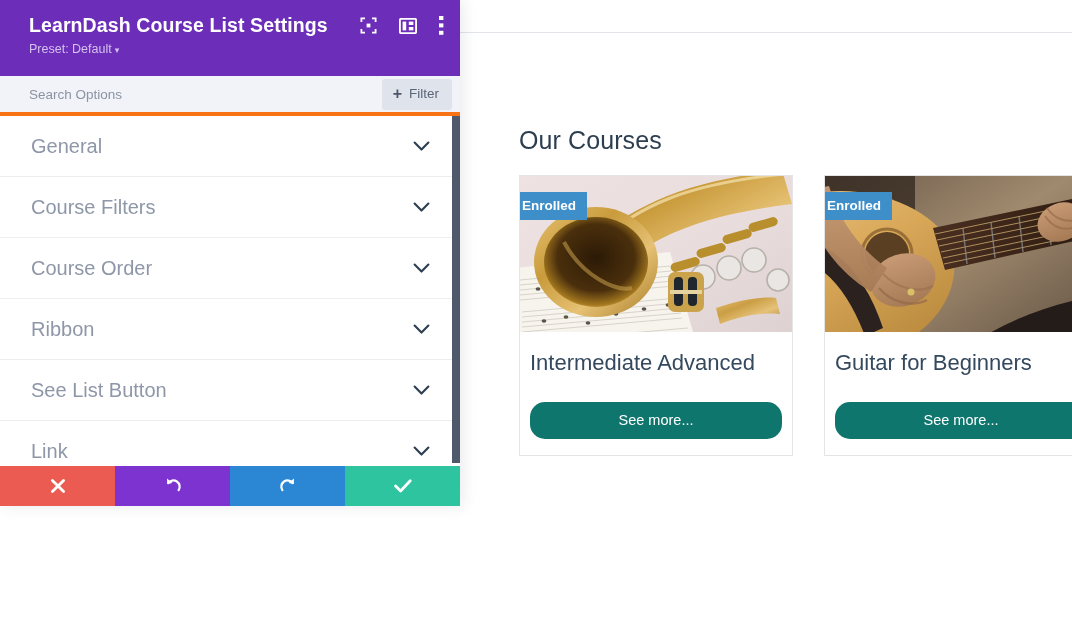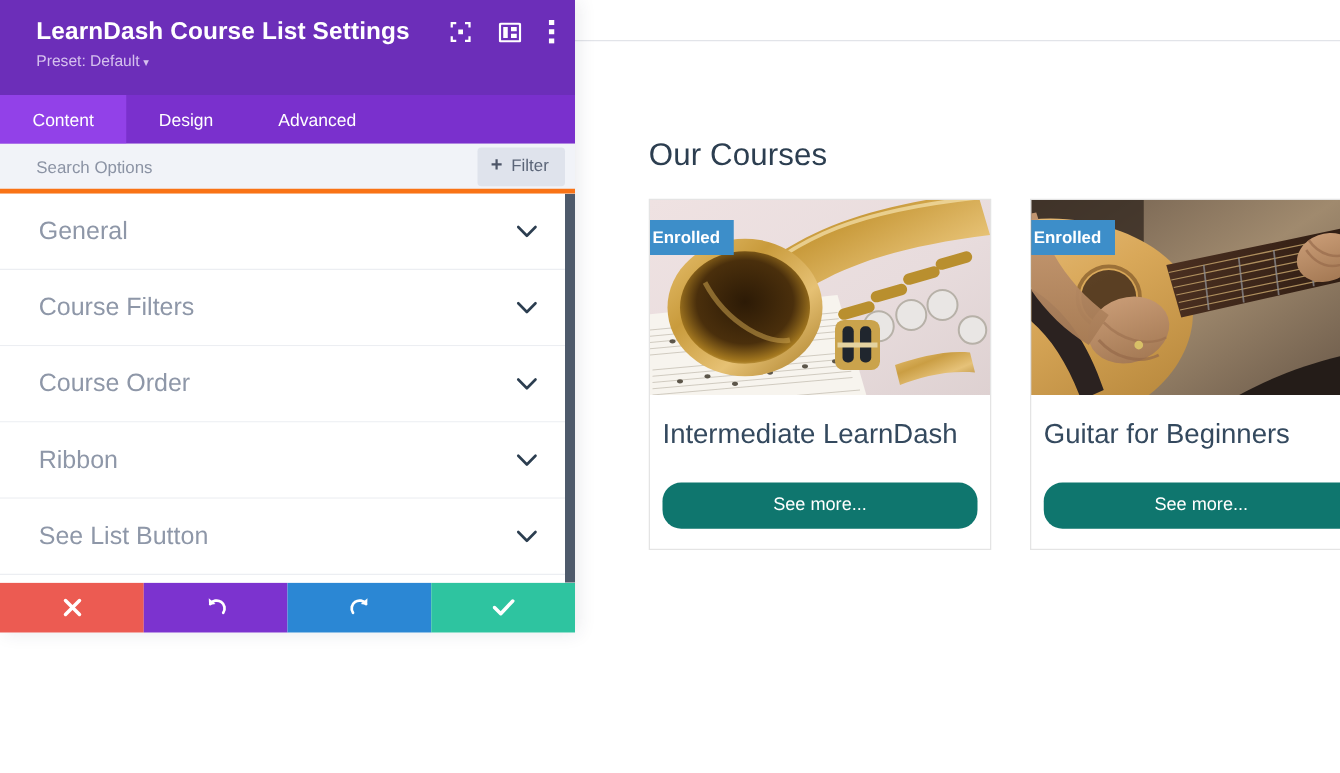--- a/index.html
+++ b/index.html
@@ -22,21 +22,21 @@
     width: 1072px; height: 33px;
     background: #ffffff;
     border-bottom: 1px solid #e2e4e9;
   }
   .page-body {
     position: absolute; left: 0; top: 34px;
     width: 1072px; height: 584px;
     background: #ffffff;
   }
   .courses-wrap {
-    position: absolute; left: 479px; top: 76px;
+    position: absolute; left: 479px; top: 92px;
     width: 580px;
     padding-left: 40px;
   }
   .courses-heading {
     font-size: 25px;
     font-weight: 400;
     color: #2c3e50;
     letter-spacing: 0.1px;
     margin-bottom: 20px;
     font-family: "Liberation Sans", sans-serif;
@@ -342,21 +342,21 @@
                 <g>
                   <rect x="148" y="96" width="36" height="40" rx="7" fill="#caa34c"></rect>
                   <rect x="154" y="101" width="9" height="29" rx="4" fill="#20262e"></rect>
                   <rect x="168" y="101" width="9" height="29" rx="4" fill="#20262e"></rect>
                   <rect x="150" y="114" width="32" height="4" fill="#e5d3a0"></rect>
                 </g>
                 <path d="M196 132 C214 126 236 120 256 122 L260 138 C236 136 216 142 200 148 Z" fill="url(#brass)" opacity="0.95"></path>
               </svg>
               <div class="ribbon">Enrolled</div>
             </div>
-            <div class="card-title">Intermediate LearnDash</div>
+            <div class="card-title">Intermediate Advanced</div>
             <div class="card-btn-row">
               <button class="see-more-btn">See more...</button>
             </div>
           </div>
 
           <div class="course-card">
             <div class="card-thumb">
               <svg viewBox="0 0 272 180" preserveAspectRatio="xMidYMid slice" aria-hidden="true">
                 <defs>
                   <linearGradient id="gbg" x1="0" y1="0" x2="1" y2="1">
@@ -462,25 +462,20 @@
         <span class="hicon">
           <svg width="5" height="19" viewBox="0 0 5 19">
             <rect x="0" y="0" width="4.4" height="4" fill="#ffffff"></rect>
             <rect x="0" y="7.4" width="4.4" height="4" fill="#ffffff"></rect>
             <rect x="0" y="14.8" width="4.4" height="4" fill="#ffffff"></rect>
           </svg>
         </span>
       </div>
     </div>
 
-    <div class="tabs">
-      <div class="tab active">Content</div>
-      <div class="tab">Design</div>
-      <div class="tab">Advanced</div>
-    </div>
 
     <div class="searchbar">
       <input class="search-input" type="text" placeholder="Search Options" style="">
       <button class="filter-btn">
         <span class="plus-icon">+</span>
         <span>Filter</span>
       </button>
     </div>
 
     <div class="accordion">

